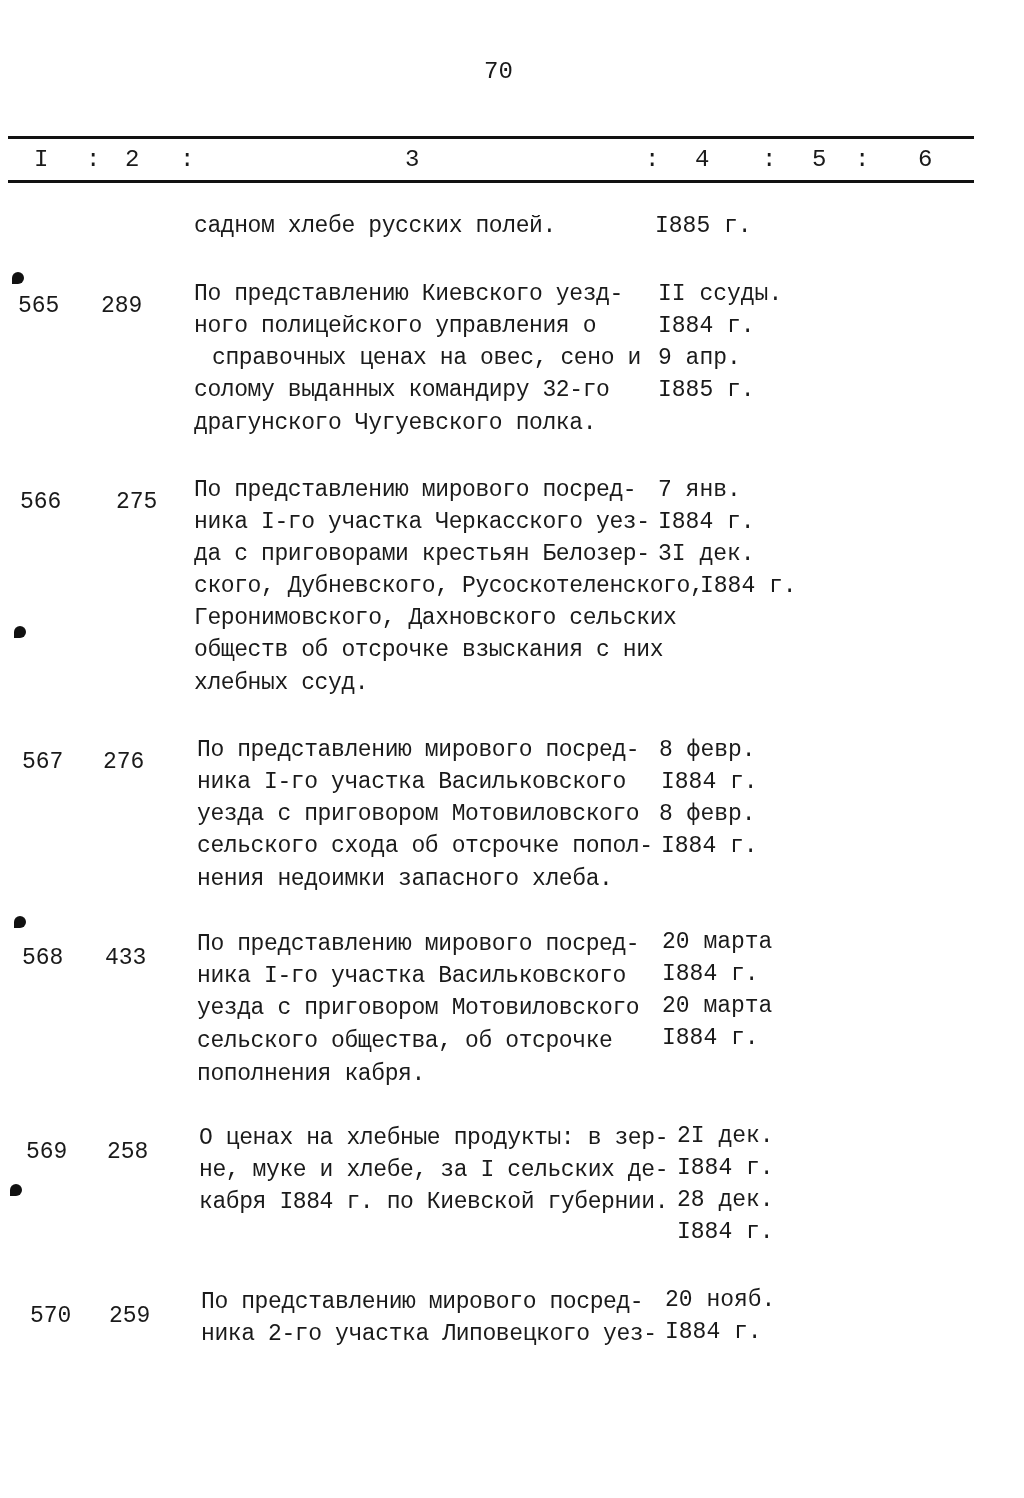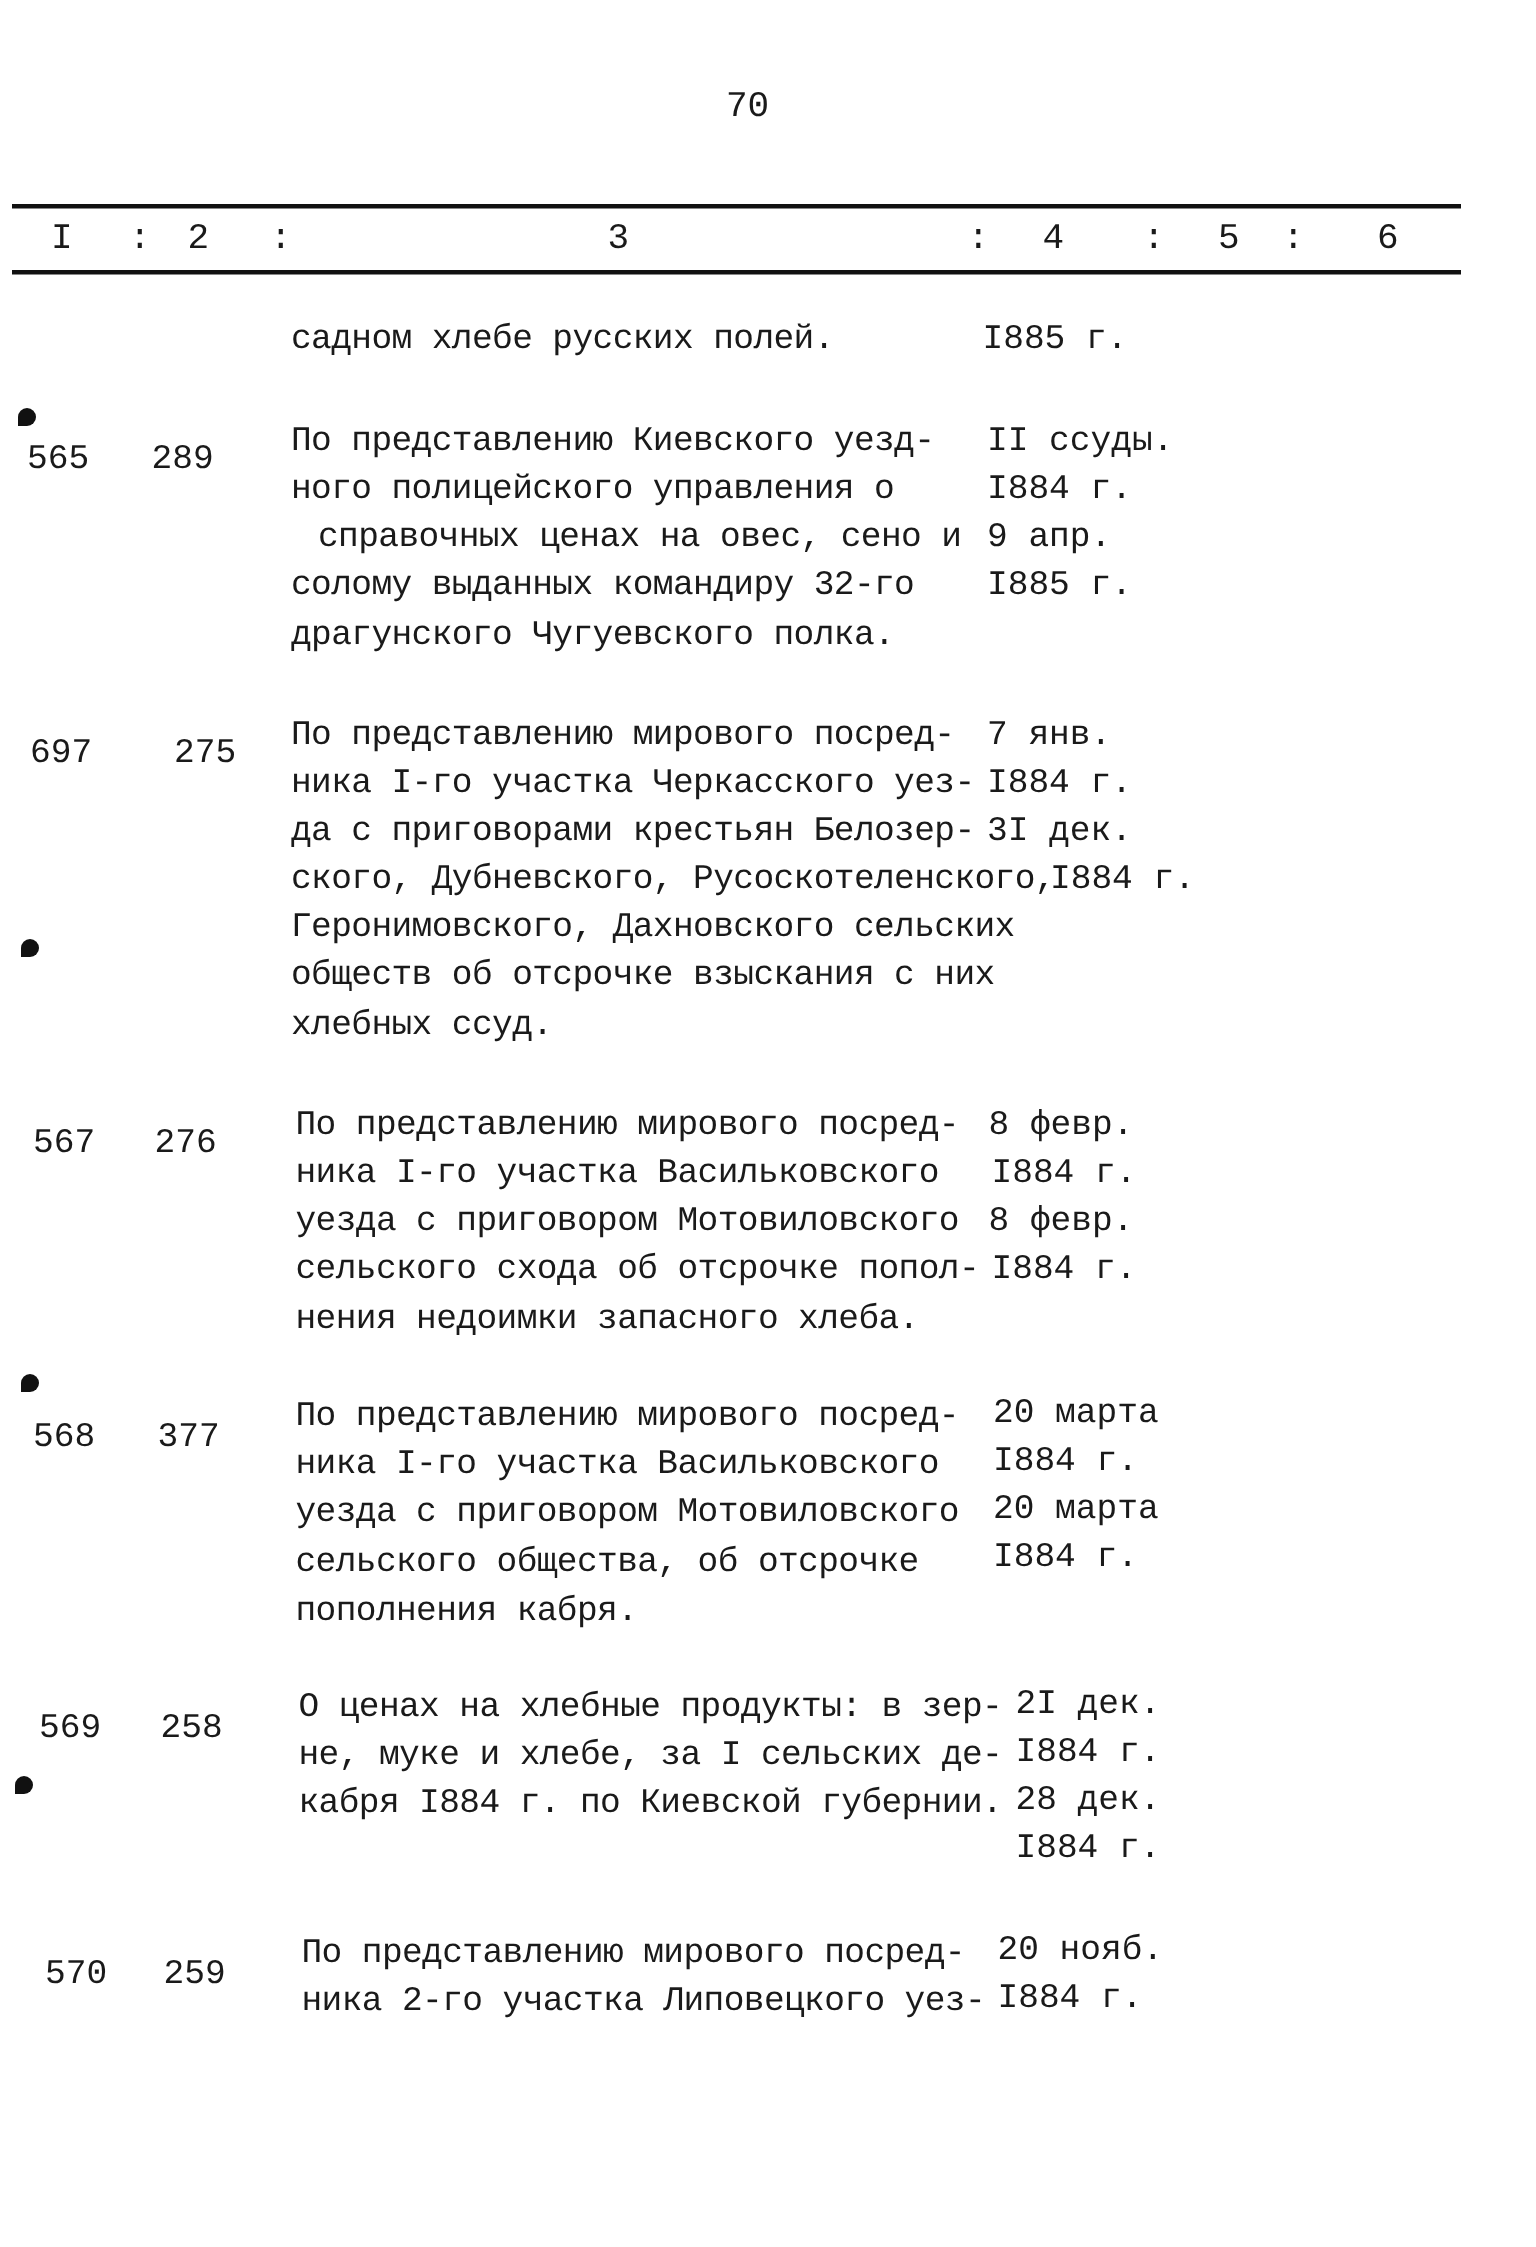--- a/index.html
+++ b/index.html
@@ -51,21 +51,21 @@
   <span class="line" style="left:212px;top:345px">справочных ценах на овес, сено и</span>
   <span class="line" style="left:194px;top:377px">солому выданных командиру 32-го</span>
   <span class="line" style="left:194px;top:410px">драгунского Чугуевского полка.</span>
   <span class="date" style="left:658px;top:281px">II ссуды.</span>
   <span class="date" style="left:658px;top:313px">I884 г.</span>
   <span class="date" style="left:658px;top:345px">9 апр.</span>
   <span class="date" style="left:658px;top:377px">I885 г.</span>
 </div>
 
 <div class="entry">
-  <span class="num" style="left:20px;top:477px">697</span>
+  <span class="num" style="left:20px;top:477px">566</span>
   <span class="num" style="left:116px;top:477px">275</span>
   <span class="line" style="left:194px;top:477px">По представлению мирового посред-</span>
   <span class="line" style="left:194px;top:509px">ника I-го участка Черкасского уез-</span>
   <span class="line" style="left:194px;top:541px">да с приговорами крестьян Белозер-</span>
   <span class="line" style="left:194px;top:573px">ского, Дубневского, Русоскотеленского,</span>
   <span class="line" style="left:194px;top:605px">Геронимовского, Дахновского сельских</span>
   <span class="line" style="left:194px;top:637px">обществ об отсрочке взыскания с них</span>
   <span class="line" style="left:194px;top:670px">хлебных ссуд.</span>
   <span class="date" style="left:658px;top:477px">7 янв.</span>
   <span class="date" style="left:658px;top:509px">I884 г.</span>
@@ -84,21 +84,21 @@
   <span class="line" style="left:197px;top:866px">нения недоимки запасного хлеба.</span>
   <span class="date" style="left:659px;top:737px">8 февр.</span>
   <span class="date" style="left:661px;top:769px">I884 г.</span>
   <span class="date" style="left:659px;top:801px">8 февр.</span>
   <span class="date" style="left:661px;top:833px">I884 г.</span>
 </div>
 
 <div class="entry">
   <div class="mark" style="left:14px;top:916px"></div>
   <span class="num" style="left:22px;top:933px">568</span>
-  <span class="num" style="left:105px;top:933px">377</span>
+  <span class="num" style="left:105px;top:933px">433</span>
   <span class="line" style="left:197px;top:931px">По представлению мирового посред-</span>
   <span class="line" style="left:197px;top:963px">ника I-го участка Васильковского</span>
   <span class="line" style="left:197px;top:995px">уезда с приговором Мотовиловского</span>
   <span class="line" style="left:197px;top:1028px">сельского общества, об отсрочке</span>
   <span class="line" style="left:197px;top:1061px">пополнения кабря.</span>
   <span class="date" style="left:662px;top:929px">20 марта</span>
   <span class="date" style="left:662px;top:961px">I884 г.</span>
   <span class="date" style="left:662px;top:993px">20 марта</span>
   <span class="date" style="left:662px;top:1025px">I884 г.</span>
 </div>

